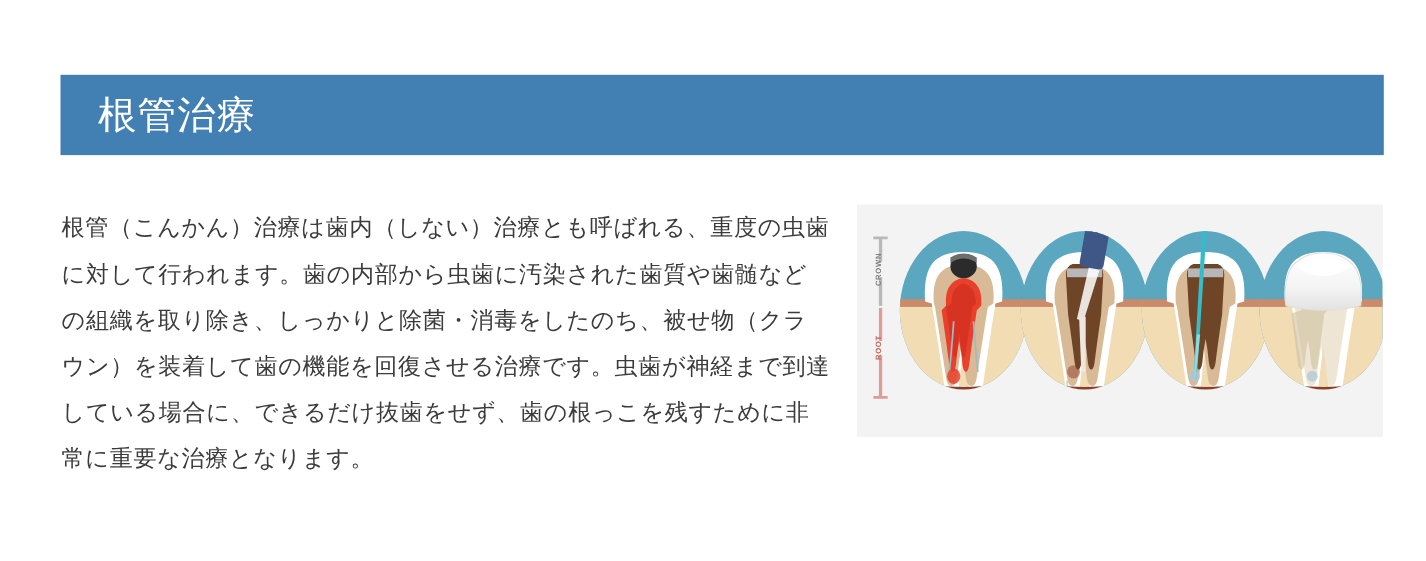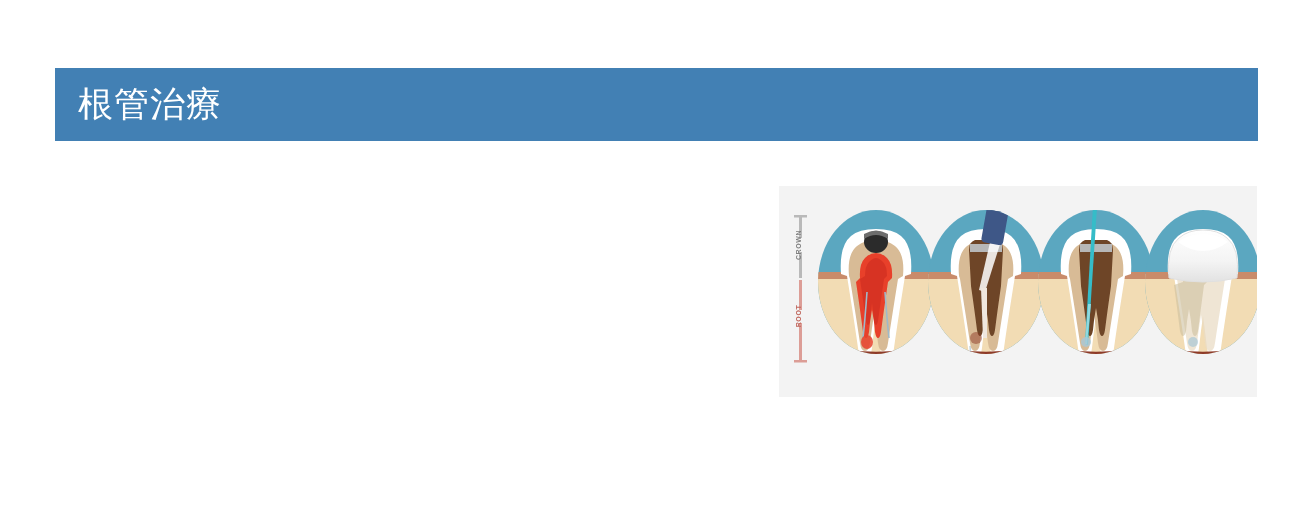--- a/index.html
+++ b/index.html
@@ -35,21 +35,21 @@
     display: flex;
     align-items: center;
   }
   .section-header-title {
     font-family: "Liberation Serif", "DejaVu Serif", serif;
     font-size: 35px;
     line-height: 1;
     letter-spacing: 1px;
     color: #ffffff;
     font-weight: 400;
-    margin-left: 23px;
+    margin-left: 34px;
     white-space: nowrap;
   }
 
   
   .body-copy {
     position: absolute;
     left: 56px;
     top: 186px;
     width: 700px;
   }
@@ -88,20 +88,23 @@
 </style>
 </head>
 <body>
 
 <div class="page">
 
   <div class="section-header">
     <h1 class="section-header-title">根管治療</h1>
   </div>
 
+  <div class="body-copy">
+    <p class="body-paragraph">根管（こんかん）治療は歯内（しない）治療とも呼ばれる、重度の虫歯に対して行われます。歯の内部から虫歯に汚染された歯質や歯髄などの組織を取り除き、しっかりと除菌・消毒をしたのち、被せ物（クラウン）を装着して歯の機能を回復させる治療です。虫歯が神経まで到達している場合に、できるだけ抜歯をせず、歯の根っこを残すために非常に重要な治療となります。</p>
+  </div>
 
   <div class="figure-panel">
     <svg class="figure-svg" viewBox="0 0 478 211">
       <defs>
         <clipPath id="clipT1">
             <ellipse cx="97" cy="96" rx="58" ry="72"></ellipse>
           </clipPath>
         <clipPath id="clipT2">
             <ellipse cx="207" cy="96" rx="58" ry="72"></ellipse>
           </clipPath>

